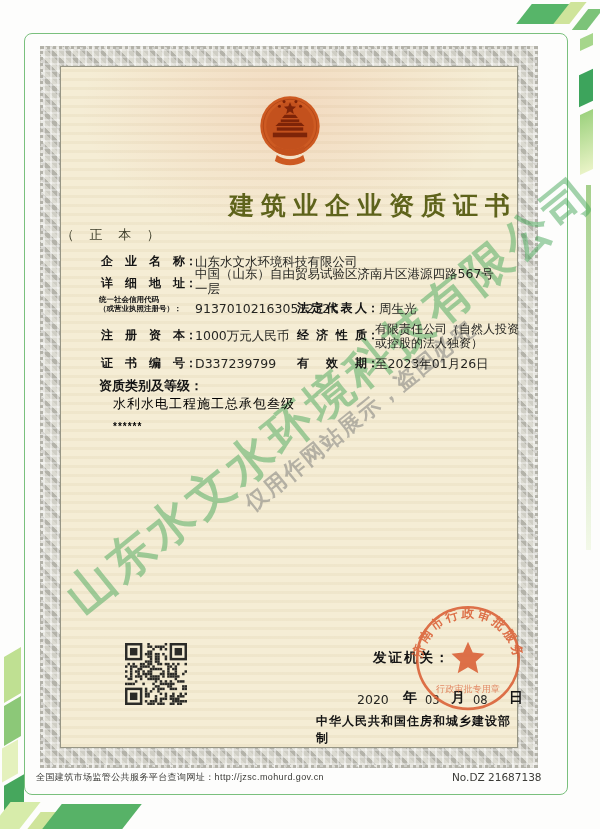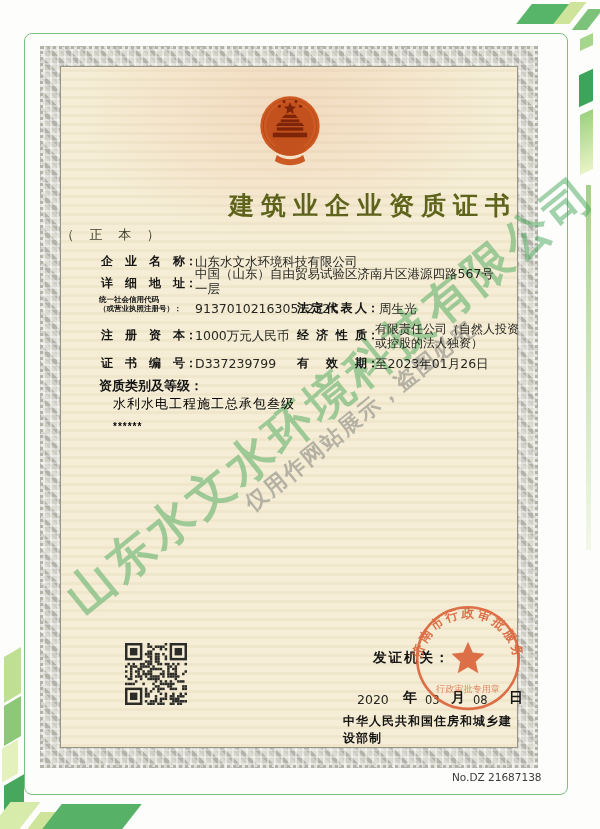--- a/index.html
+++ b/index.html
@@ -40,21 +40,21 @@
   .lab{font-size:12px;font-weight:800;color:#141414;}
   .jl{display:inline-block;text-align:justify;text-align-last:justify;}
   .jl84{width:84px;} .jl70{width:70px;}
   .val{font-size:12.5px;color:#262622;font-family:"DejaVu Sans",sans-serif;}
   .tiny-lab{font-size:7.5px;font-weight:800;color:#141414;line-height:9px;}
   .qual-line{font-size:13px;color:#000000;letter-spacing:1px;}
   .row{z-index:2;white-space:nowrap;}
   .issuer{font-size:13.5px;font-weight:800;color:#141414;letter-spacing:2px;z-index:2;}
   .dateunit{font-size:14px;font-weight:800;color:#141414;z-index:3;}
   .dateval{font-size:12.5px;color:#262622;font-family:"DejaVu Sans",sans-serif;z-index:3;}
-  .madeby{font-size:12px;font-weight:800;color:#141414;letter-spacing:1px;z-index:2;margin-left:27px;}
+  .madeby{font-size:12px;font-weight:800;color:#141414;letter-spacing:1px;z-index:2;}
   .footer-q{position:absolute;left:36px;top:771px;font-size:9px;color:#3a3a36;
       letter-spacing:.4px;z-index:2;}
   .serial{position:absolute;left:452px;top:771px;font-size:10.5px;color:#3a3a36;z-index:2;
       font-family:"DejaVu Sans",sans-serif;}
   .seal-svg{position:absolute;left:346px;top:528px;width:122px;height:122px;z-index:4;opacity:.85;}
   .qr{position:absolute;left:64px;top:576px;width:62px;height:62px;z-index:2;}
   .emblem{position:absolute;left:196px;top:26px;width:66px;height:74px;z-index:2;}
 </style>
 </head>
 <body>
@@ -389,18 +389,19 @@
         <div class="abs dateunit" style="left:390px;top:622px;">月</div>
         <div class="abs dateval" style="left:412px;top:626px;font-size:11.5px;">08</div>
         <div class="abs dateunit" style="left:448px;top:622px;">日</div>
 
         <div class="abs madeby" style="left:255px;top:646px;">中华人民共和国住房和城乡建设部制</div>
       </div>
     </div>
 
   </div>
 
+  <div class="footer-q">全国建筑市场监管公共服务平台查询网址：http://jzsc.mohurd.gov.cn</div>
   <div class="serial">
     <span>No.DZ</span>
     <span>21687138</span>
   </div>
 
 </div>
 
 </body></html>

